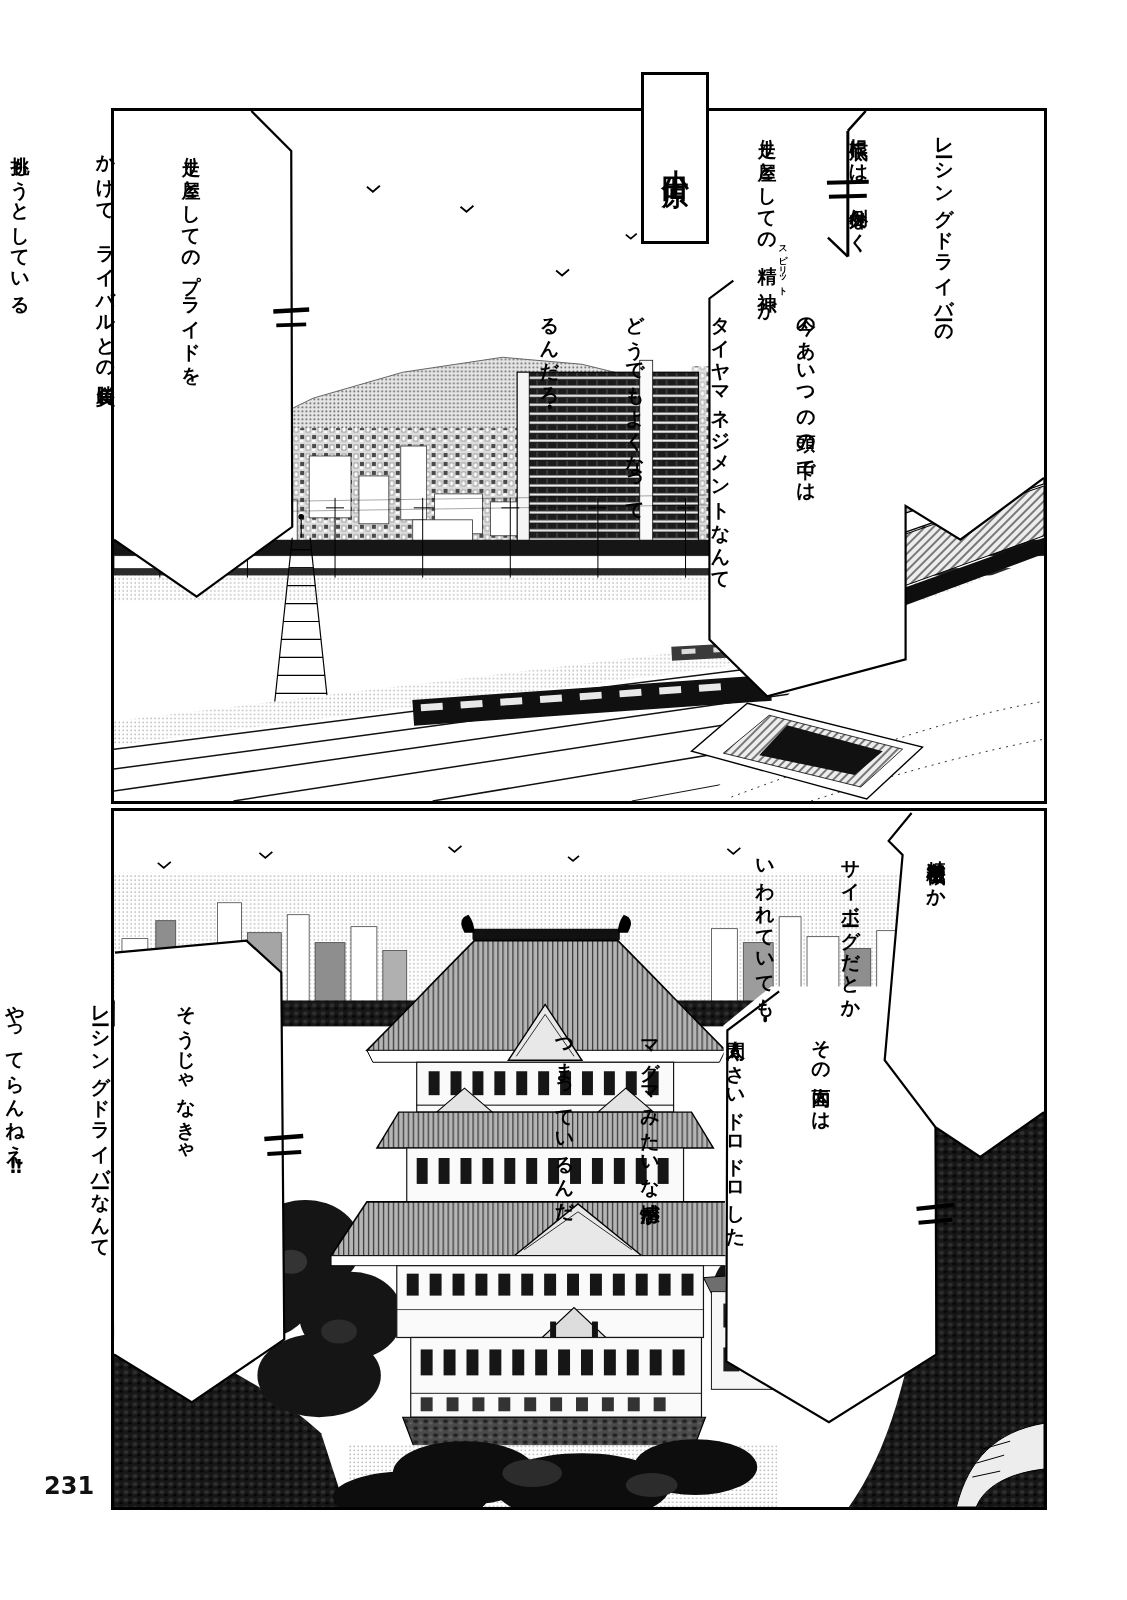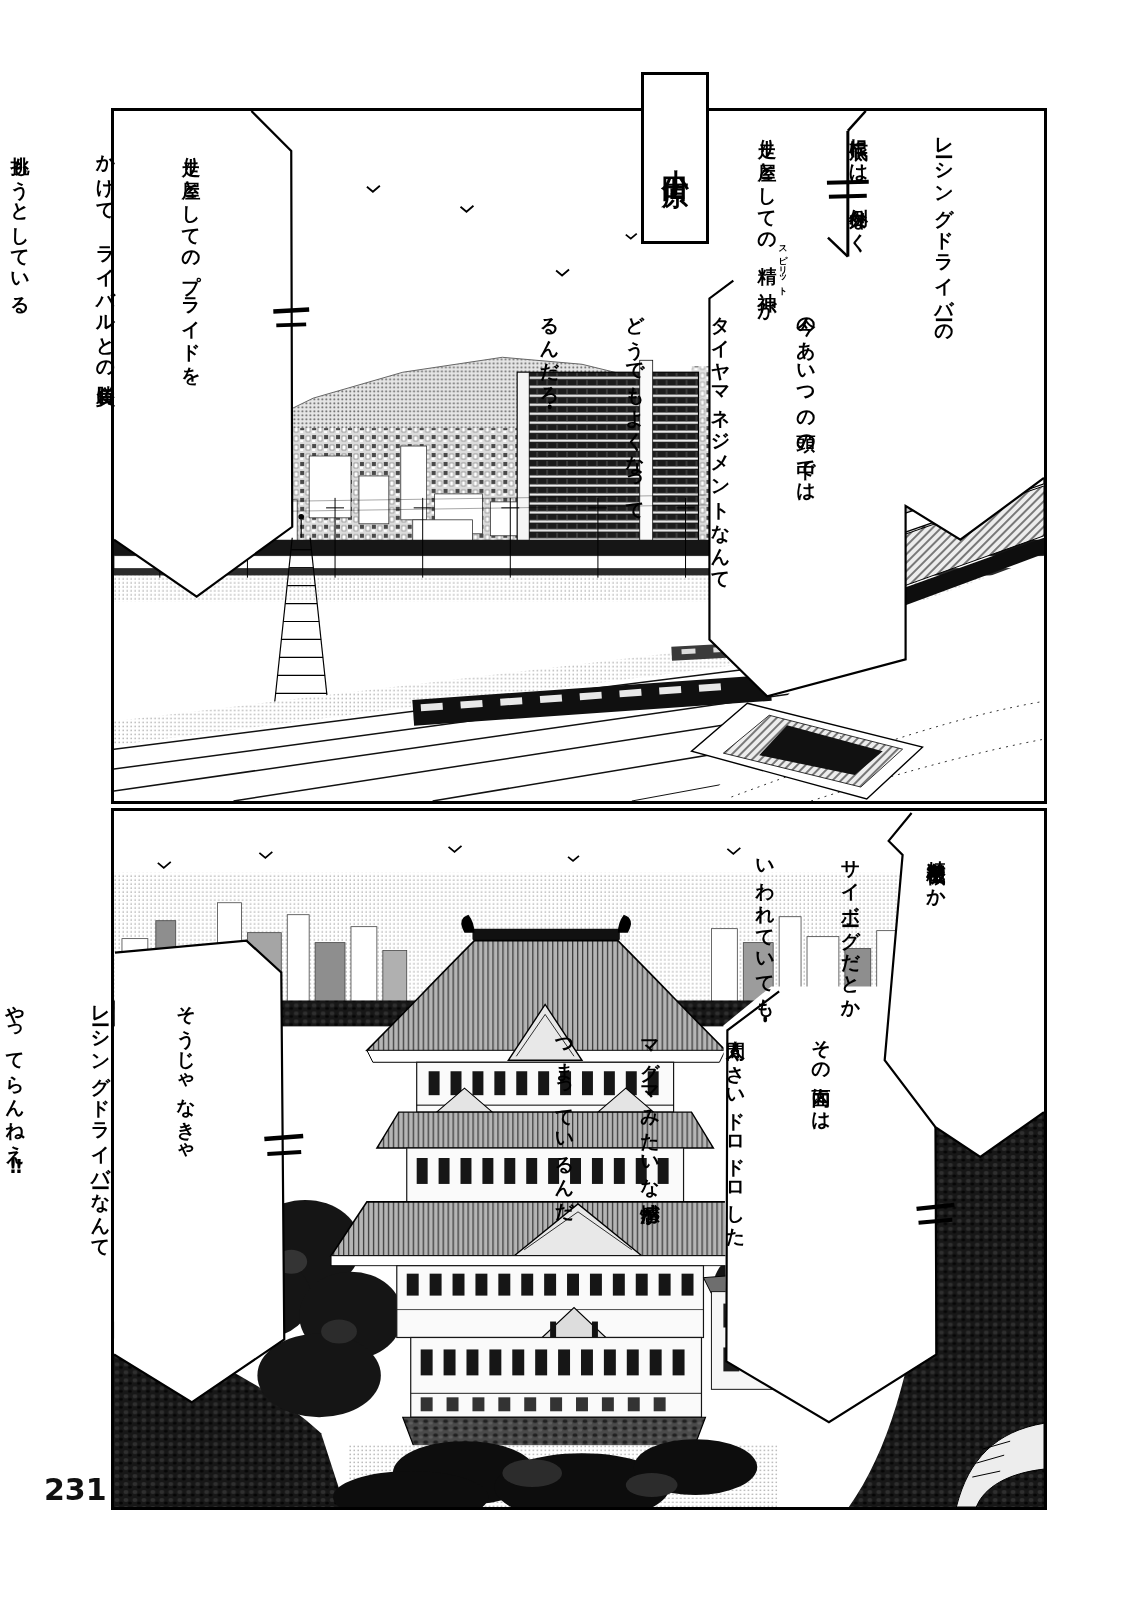--- a/index.html
+++ b/index.html
@@ -9,21 +9,21 @@
   #panel1{left:111px;top:108px;width:936px;height:696px;}
   #panel2{left:111px;top:808px;width:936px;height:702px;}
   .panel svg{display:block;width:100%;height:100%;}
   .vt{position:absolute;writing-mode:vertical-rl;color:#000;font-weight:700;
       font-size:19px;line-height:1.5;letter-spacing:1.5px;white-space:pre;}
   .vt .tl{margin:0;}
   ruby rt{font-size:9px;letter-spacing:0;font-weight:600;}
   .loc-box{position:absolute;left:641px;top:72px;width:62px;height:166px;background:#fff;
            border:3px solid #000;display:flex;align-items:center;justify-content:center;z-index:5;}
   .loc-box .vtx{writing-mode:vertical-rl;font-size:27px;font-weight:600;letter-spacing:7px;color:#000;}
-  .page-num{position:absolute;left:44px;top:1472px;font-size:30px;font-weight:700;color:#111;
+  .page-num{position:absolute;left:44px;top:1472px;font-size:24px;font-weight:700;color:#111;
             font-family:"DejaVu Sans","Liberation Sans",sans-serif;}
 </style>
 </head>
 <body>
 
 <div class="page">
 
   <div class="panel" id="panel1">
     <svg viewBox="0 0 934 692" preserveAspectRatio="none">
       <defs>

